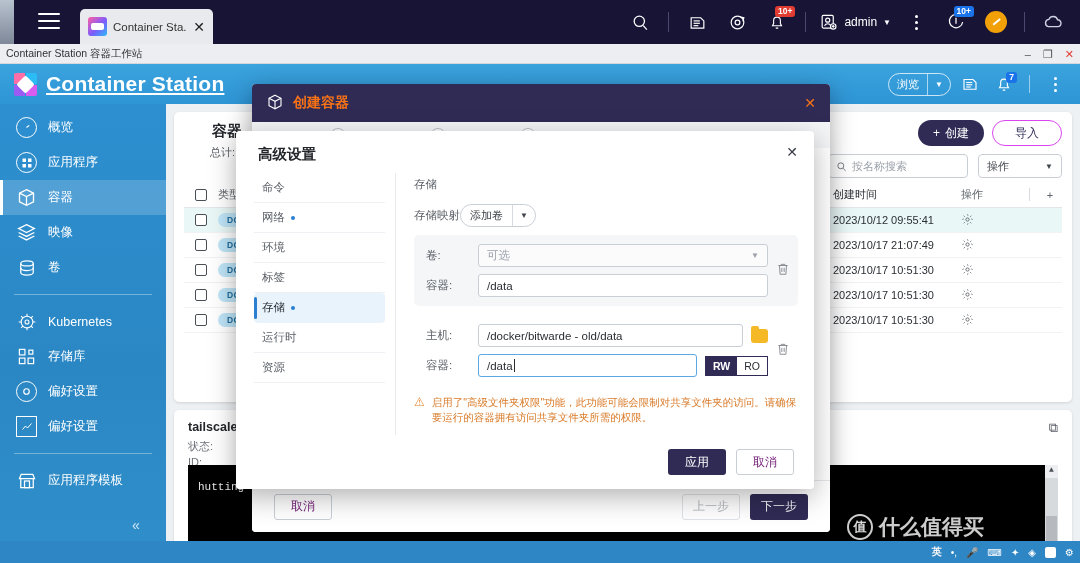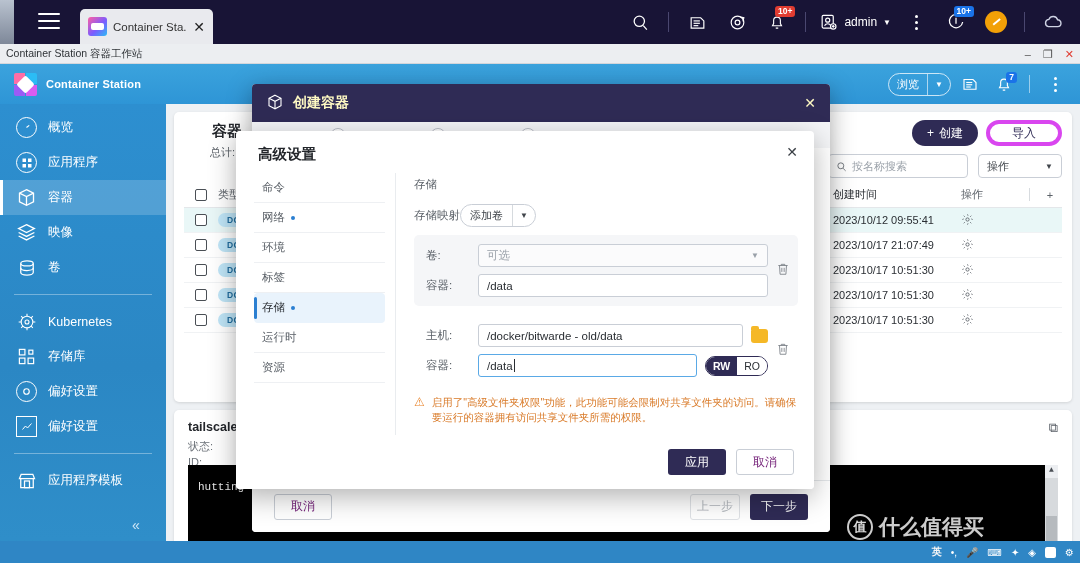--- a/index.html
+++ b/index.html
@@ -74,21 +74,21 @@
     background: linear-gradient(180deg,#3ba3dd,#2e95d6);
     display: flex; align-items: center; padding-left: 14px; color: #fff;
   }
   .cs-logo { width: 23px; height: 23px; position: relative; flex:none; margin-right: 9px; }
   .cs-logo .q1, .cs-logo .q2, .cs-logo .q3, .cs-logo .q4 { position:absolute; width:11px; height:11px; }
   .cs-logo .q1 { left:0; top:0; background:#ff6ea6; border-radius: 2px 0 0 0;}
   .cs-logo .q2 { right:0; top:0; background:#2bbcf5; border-radius: 0 2px 0 0;}
   .cs-logo .q3 { left:0; bottom:0; background:#9b5cf6; border-radius: 0 0 0 2px;}
   .cs-logo .q4 { right:0; bottom:0; background:#d85cf0; border-radius: 0 0 2px 0;}
   .cs-logo::after{content:"";position:absolute;left:5px;top:5px;width:13px;height:13px;background:#fff;transform:rotate(45deg);border-radius:2px;}
-  .cs-title { font-size: 11px; font-weight: bold; letter-spacing: .2px; }
+  .cs-title { font-size: 21px; font-weight: bold; letter-spacing: .2px; text-decoration: underline; }
   .cs-header-right { position: absolute; right: 10px; top: 0; height: 40px; display: flex; align-items: center; gap: 4px; }
   .pill-btn {
     display: flex; align-items: center; border: 1px solid rgba(255,255,255,.75);
     border-radius: 13px; height: 23px; color: #fff; font-size: 11px; overflow: hidden; cursor: pointer;
   }
   .pill-btn .pb-label { padding: 0 8px; }
   .pill-btn .pb-div { width: 1px; height: 23px; background: rgba(255,255,255,.6); }
   .pill-btn .pb-caret { padding: 0 7px; font-size: 8px; }
   .hicon { width: 30px; height: 40px; display:flex; align-items:center; justify-content:center; position: relative; color:#fff; cursor:pointer; }
   .hsep { width:1px; height:18px; background: rgba(255,255,255,.5); margin: 0 6px; }
@@ -122,21 +122,21 @@
   .list-title { font-size: 15px; font-weight: bold; color: #23262b; text-align: center; width: 78px; }
   .list-total { font-size: 11px; color: #5b6168; text-align: center; width: 78px; margin-top: 4px; }
   .list-total b { color: #2b7fd1; }
 
   .toolbar-row { position: absolute; right: 10px; top: 8px; display: flex; align-items: center; gap: 8px; }
   .btn-create {
     background: #2f2b55; color: #fff; border-radius: 14px; height: 26px; padding: 0 15px;
     font-size: 12px; display: flex; align-items: center; gap: 5px; cursor: pointer;
   }
   .btn-import {
-    border: 4px solid #d946ef; color: #2f2b55; border-radius: 14px; height: 26px;
+    border: 1px solid #d946ef; color: #2f2b55; border-radius: 14px; height: 26px;
     padding: 0 22px; font-size: 12px; display: flex; align-items: center; cursor: pointer; background: #fff;
   }
   .search-row { position: absolute; right: 10px; top: 42px; display: flex; align-items: center; gap: 10px; }
   .search-box {
     width: 140px; height: 24px; border: 1px solid #c9ced6; border-radius: 4px;
     display: flex; align-items: center; gap: 5px; padding: 0 7px; font-size: 11px; color: #9aa1a9; background:#fff;
   }
   .ops-box {
     width: 84px; height: 24px; border: 1px solid #c9ced6; border-radius: 4px; background:#fff;
     display: flex; align-items: center; justify-content: space-between; padding: 0 8px; font-size: 11px; color: #40454b;
@@ -172,34 +172,34 @@
   .console-sb .thumb { position: absolute; left: 1px; top: 55%; width: 11px; height: 30px; background: #b6babe; }
   .console-sb .ar { position: absolute; left: 0; width: 13px; height: 13px; color: #4a4f55; font-size: 8px; text-align: center; background: #eceef1; }
   .console-sb .ar.up { top: 0; } .console-sb .ar.dn { bottom: 0; }
 
   
   .dlg-create {
     position: absolute; left: 252px; top: 84px; width: 578px; height: 448px;
     background: #fff; border-radius: 4px; box-shadow: 0 6px 24px rgba(0,0,0,.35); overflow: hidden;
   }
   .dlg-create-head {
-    height: 38px; background: #2f2b55; color: #fef9c3; display: flex; align-items: center;
+    height: 38px; background: #2f2b55; color: #f97316; display: flex; align-items: center;
     padding: 0 14px; gap: 9px; font-size: 14px; font-weight: bold;
   }
   .dlg-create-head .x { margin-left: auto; font-size: 14px; font-weight: normal; cursor: pointer; }
   .steps { height: 26px; background: #f4f5f7; position: relative; }
   .step-dot { position: absolute; top: 6px; width: 16px; height: 16px; border-radius: 50%; border: 1.5px solid #b9bdc6; background: #fff; }
   .dlg-create-foot {
     position: absolute; left: 0; bottom: 0; width: 578px; height: 52px;
     border-top: 1px solid #e4e7ea; display: flex; align-items: center; padding: 0 22px; background:#fff;
   }
   .btn { height: 26px; border-radius: 3px; font-size: 12px; display: flex; align-items: center; justify-content: center; cursor: pointer; }
   .btn-ghost { border: 1px solid #c9ced6; background: #fff; color: #701a75; width: 58px; }
   .btn-dark { background: #2f2b55; color: #fff; width: 58px; }
-  .btn-dis { border: 1px solid #dfe2e6; background: #fff; color: #b0b5bb; width: 50px; }
+  .btn-dis { border: 1px solid #dfe2e6; background: #fff; color: #b0b5bb; width: 58px; }
 
   
   .dlg-adv {
     position: absolute; left: 236px; top: 131px; width: 578px; height: 358px;
     background: #fff; border-radius: 4px; box-shadow: 0 8px 28px rgba(0,0,0,.30); overflow: hidden;
   }
   .adv-title { font-size: 14.5px; font-weight: bold; color: #23262b; padding: 14px 0 0 22px; }
   .adv-x { position: absolute; right: 16px; top: 13px; font-size: 14px; color: #3a3f45; cursor: pointer; }
   .adv-body { position: absolute; left: 0; top: 42px; right: 0; bottom: 54px; display: flex; }
   .adv-nav { width: 160px; padding: 0 10px 0 18px; border-right: 1px solid #e9ecef; }
@@ -231,21 +231,21 @@
     height: 23px; border: 1px solid #c9ced6; border-radius: 3px; background: #fff;
     font-size: 11.5px; color: #2a2e33; display: flex; align-items: center; padding: 0 8px;
   }
   .inp.placeholder { color: #9aa1a9; background: #fbfbfc; }
   .inp.focus { border-color: #5aa9e6; }
   .inp.select { justify-content: space-between; }
   .caret-sm { font-size: 8px; color: #9aa1a9; }
   .trash { color: #7b8188; font-size: 13px; cursor: pointer; flex: none; }
   .folder-ic { width: 17px; height: 14px; background: #f5b827; border-radius: 2px 3px 3px 3px; position: relative; flex: none; cursor: pointer; }
   .folder-ic::before { content:""; position:absolute; left:0; top:-3px; width:8px; height:4px; background:#f5b827; border-radius:2px 2px 0 0; }
-  .rwro { display: flex; flex: none; border-radius: 10px; overflow: hidden; border: 1px solid #2f2b55; }
+  .rwro { display: flex; flex: none; border-radius: 0; overflow: hidden; border: 1px solid #2f2b55; }
   .rwro div { font-size: 10.5px; padding: 3px 7px; cursor: pointer; }
   .rwro .on { background: #2f2b55; color: #fff; font-weight: bold; }
   .rwro .off { background: #fff; color: #2a2e33; }
   .warn { display: flex; gap: 7px; margin-top: 6px; }
   .warn .w-ic { color: #e8832a; font-size: 12px; flex: none; line-height: 1.2; }
   .warn .w-tx { font-size: 10.5px; color: #d97a28; line-height: 15px; }
   .adv-foot {
     position: absolute; left: 0; bottom: 0; width: 578px; height: 54px; background: #fff;
     display: flex; align-items: center; justify-content: flex-end; gap: 10px; padding-right: 20px;
   }

